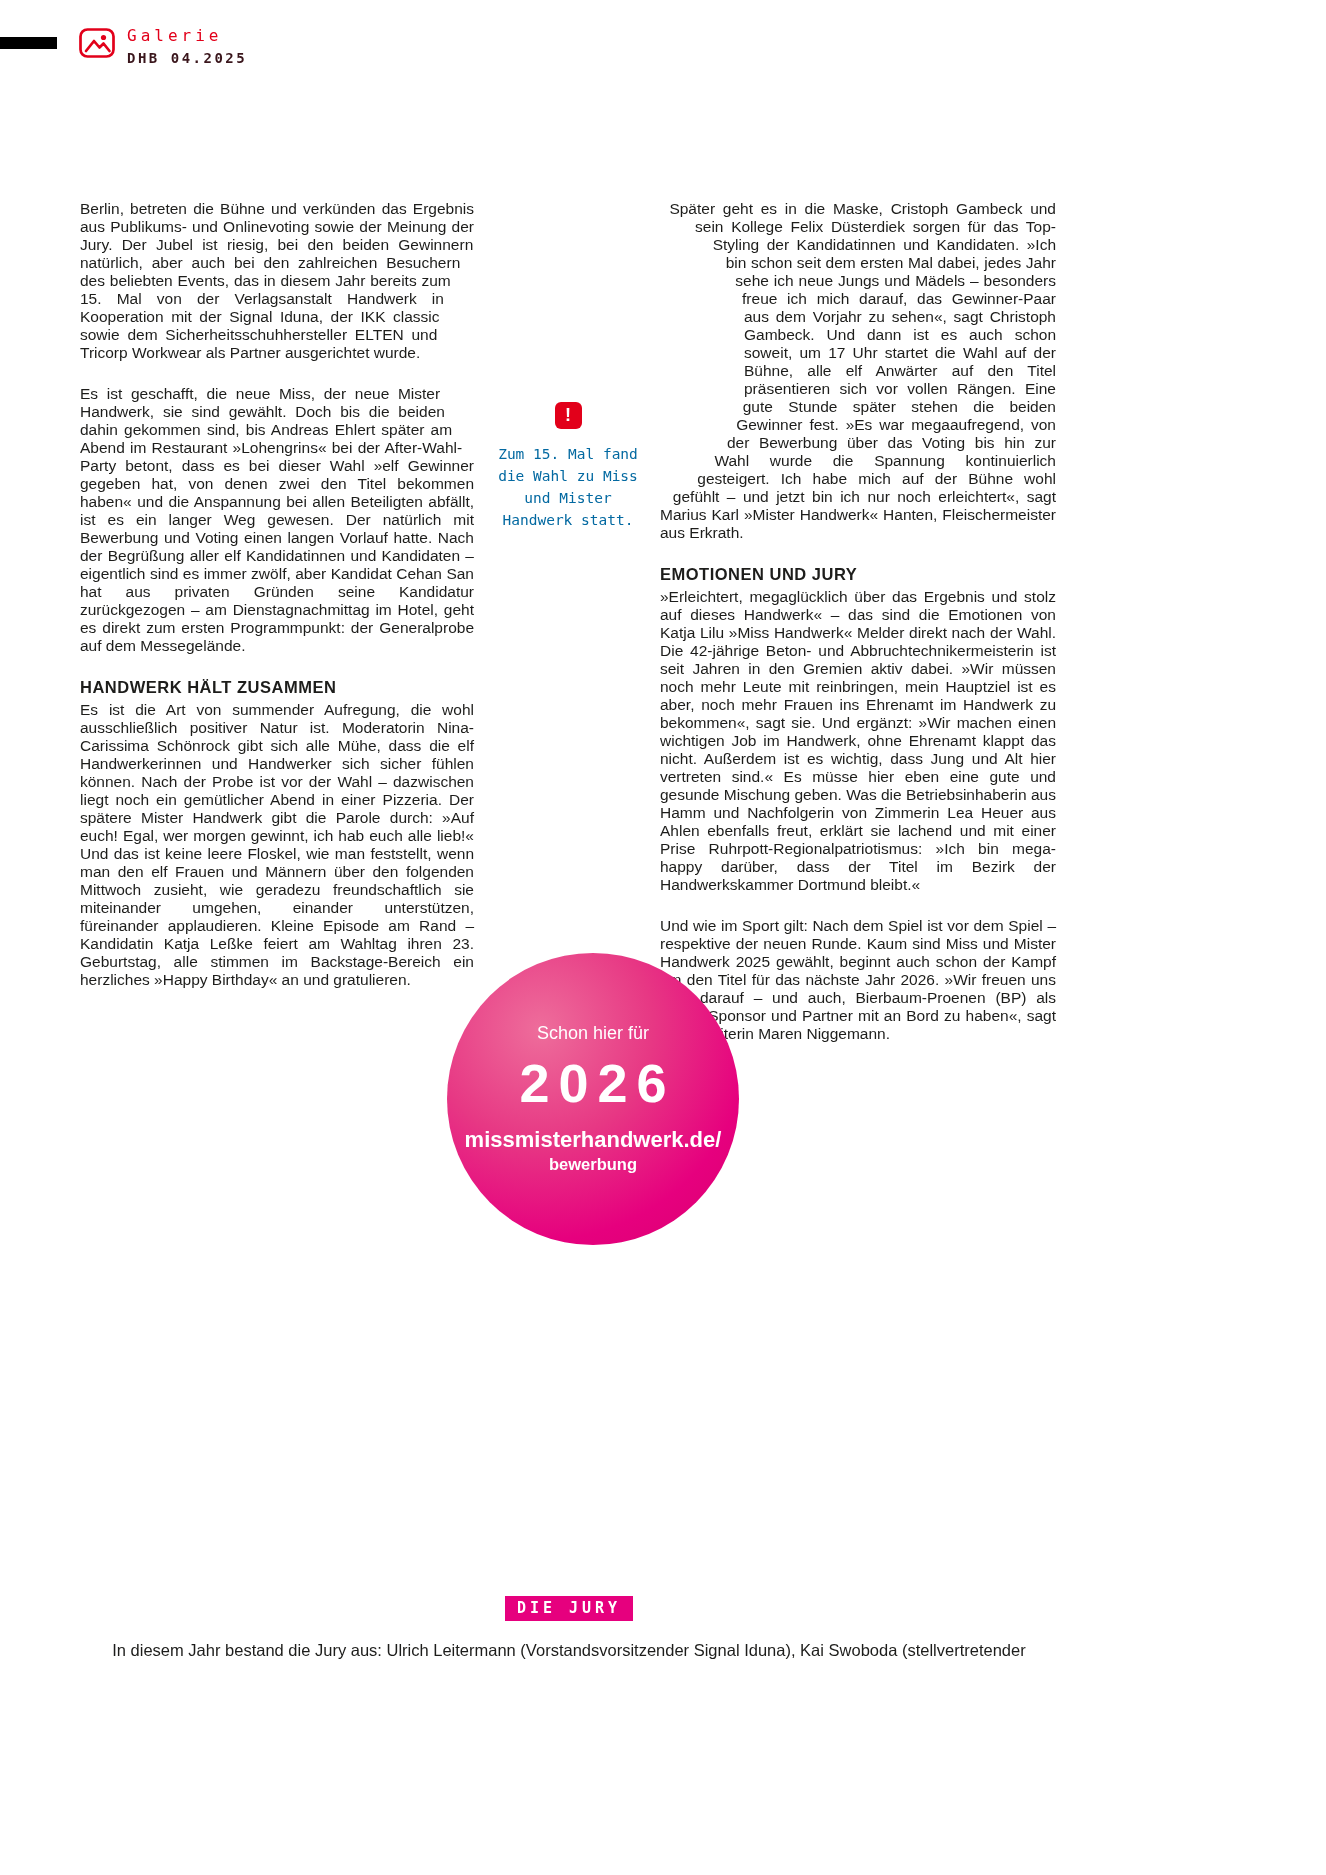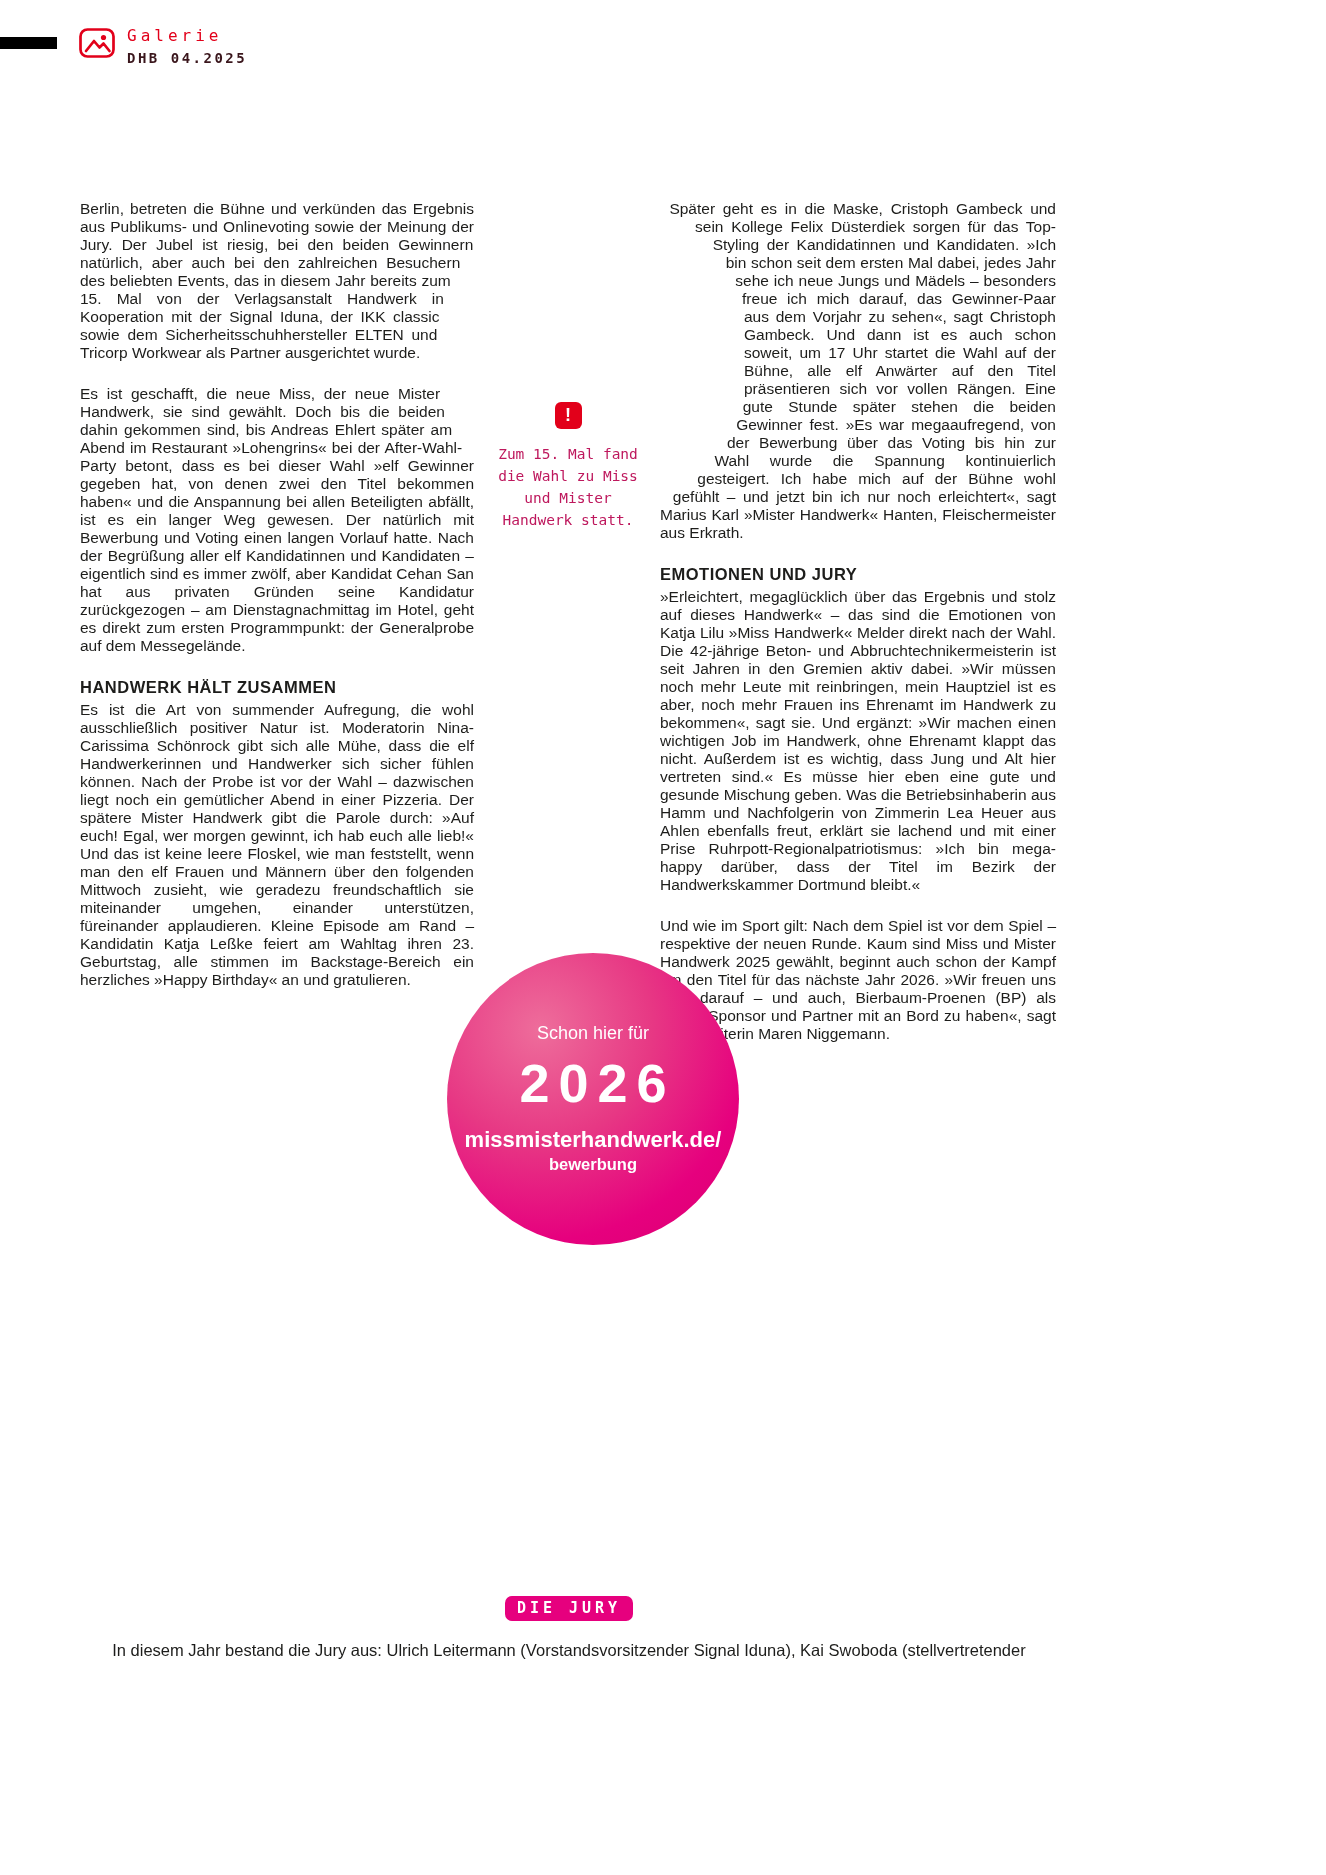--- a/index.html
+++ b/index.html
@@ -62,21 +62,21 @@
   
   .callout { position: absolute; left: 492px; top: 402px; width: 152px; text-align: center; }
   .alert-icon {
     display: inline-flex; align-items: center; justify-content: center;
     width: 27px; height: 27px; border-radius: 6px;
     background: var(--accent-red, #e2001a); color: #fff;
     font-weight: bold; font-size: 18px; margin-bottom: 14px;
   }
   .callout-text {
     font-family: "DejaVu Sans Mono", monospace;
-    font-size: 14.5px; line-height: 22px; color: #be185d;
+    font-size: 14.5px; line-height: 22px; color: #0369a1;
   }
 
   
   .badge {
     position: absolute; left: 447px; top: 953px;
     width: 292px; height: 292px; border-radius: 50%;
     background: radial-gradient(circle at 32% 26%,
       #ee6d9b 0%, #e73884 38%, var(--magenta, #e6007e) 72%, #d9006f 100%);
     color: #fff;
     display: flex; flex-direction: column; align-items: center; justify-content: center;
@@ -88,21 +88,21 @@
   .badge-url   { font-size: 22px; font-weight: bold; line-height: 24px; margin-top: 4px; }
   .badge-url2  { font-size: 16.5px; font-weight: bold; line-height: 24px; }
 
   
   .jury { position: absolute; left: 88px; top: 1596px; width: 962px; text-align: center; }
   .jury-label {
     display: inline-block;
     background: var(--magenta, #e6007e); color: #fff;
     font-family: "DejaVu Sans Mono", monospace; font-weight: bold;
     font-size: 15px; letter-spacing: 4px;
-    padding: 3px 12px 4px; margin-bottom: 16px; border-radius: 7px;
+    padding: 3px 12px 4px; margin-bottom: 16px;
   }
   .jury-text { font-size: 16.5px; line-height: 26.5px; }
 
   
   .footer {
     position: absolute; left: 80px; right: 80px; top: 1822px;
     display: flex; align-items: baseline;
   }
   .footer-issue {
     font-family: "DejaVu Sans Mono", monospace; font-weight: bold;

